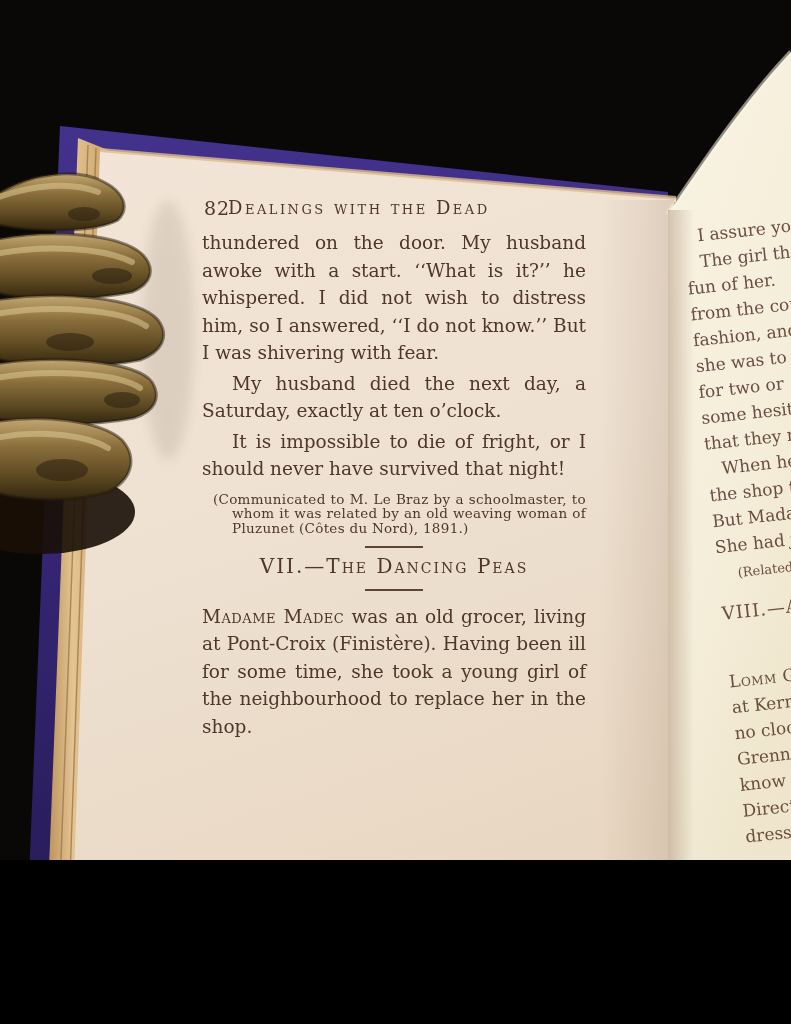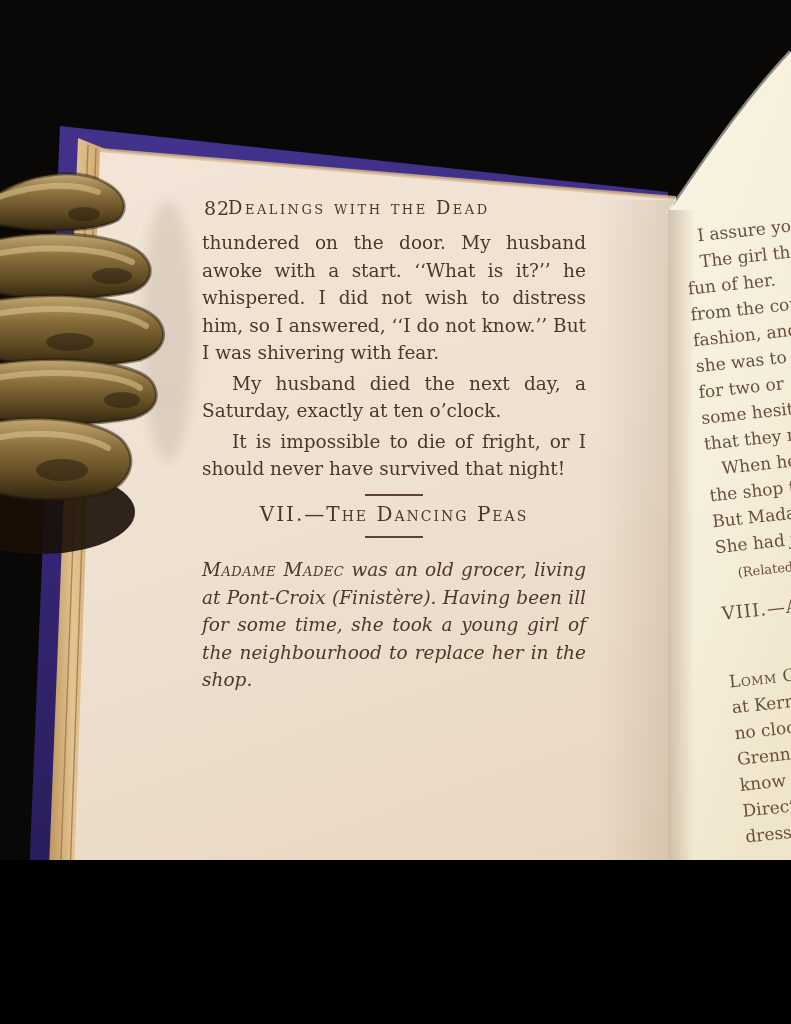--- a/index.html
+++ b/index.html
@@ -28,21 +28,21 @@
     margin-top:9px;font-size:13.5px;line-height:14.5px;
     padding-left:30px;text-indent:-19px;text-align:justify;
     letter-spacing:0.3px;
   }
   .rule{width:58px;border-top:2px solid #5d4433;margin:11px auto 0;}
   .rule.r2{margin-top:8px;}
   .section-heading{
     margin-top:5px;text-align:center;font-size:20px;
     letter-spacing:2px;font-variant:small-caps;
   }
-  .section-body{margin-top:18px;font-style:italic;}
+  .section-body{margin-top:12px;}
 
   
   .right-clip{
     position:absolute;left:668px;top:40px;width:123px;height:912px;
     overflow:hidden;
   }
   .right-text{
     position:absolute;left:13px;top:184px;width:240px;
     color:#6a4e3b;font-size:17px;line-height:26px;
     transform:rotate(-6deg);transform-origin:0 0;
@@ -148,20 +148,21 @@
 
     <div class="header-row">
       <span class="page-number">82</span>
       <div class="running-header">Dealings with the Dead</div>
     </div>
 
     <p>thundered on the door.  My husband awoke with a start.  ‘‘What is it?’’ he whispered.  I did not wish to distress him, so I answered, ‘‘I do not know.’’  But I was shivering with fear.</p>
     <p class="para-indent">My husband died the next day, a Saturday, exactly at ten o’clock.</p>
     <p class="para-indent">It is impossible to die of fright, or I should never have survived that night!</p>
 
+    <div class="note">(Communicated to M. Le Braz by a schoolmaster, to whom it was related by an old weaving woman of Pluzunet (Côtes du Nord), 1891.)</div>
 
     <div class="rule"></div>
 
     <div class="section-heading">VII.—The Dancing Peas</div>
 
     <div class="rule r2"></div>
 
     <div class="section-body">
       <p>
         <span class="lead">Madame Madec</span><span> was an old grocer, living at Pont-Croix (Finistère).  Having been ill for some time, she took a young girl of the neighbourhood to replace her in the shop.</span>

